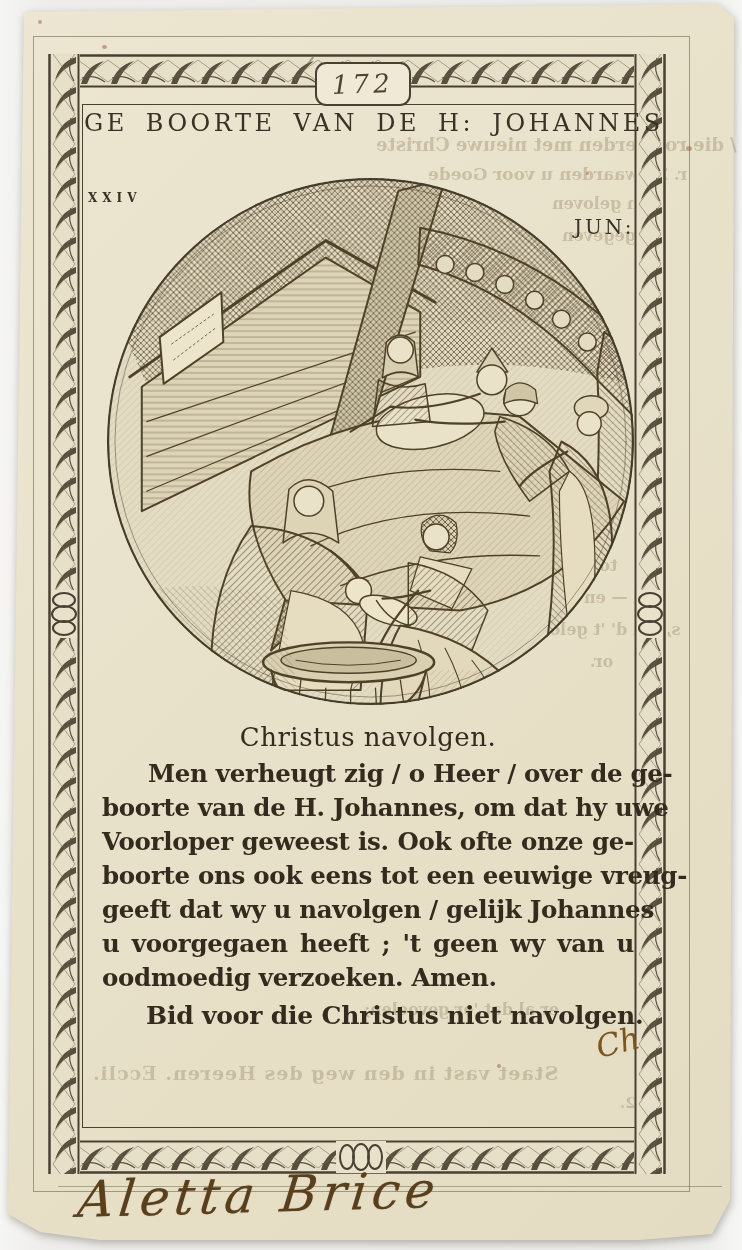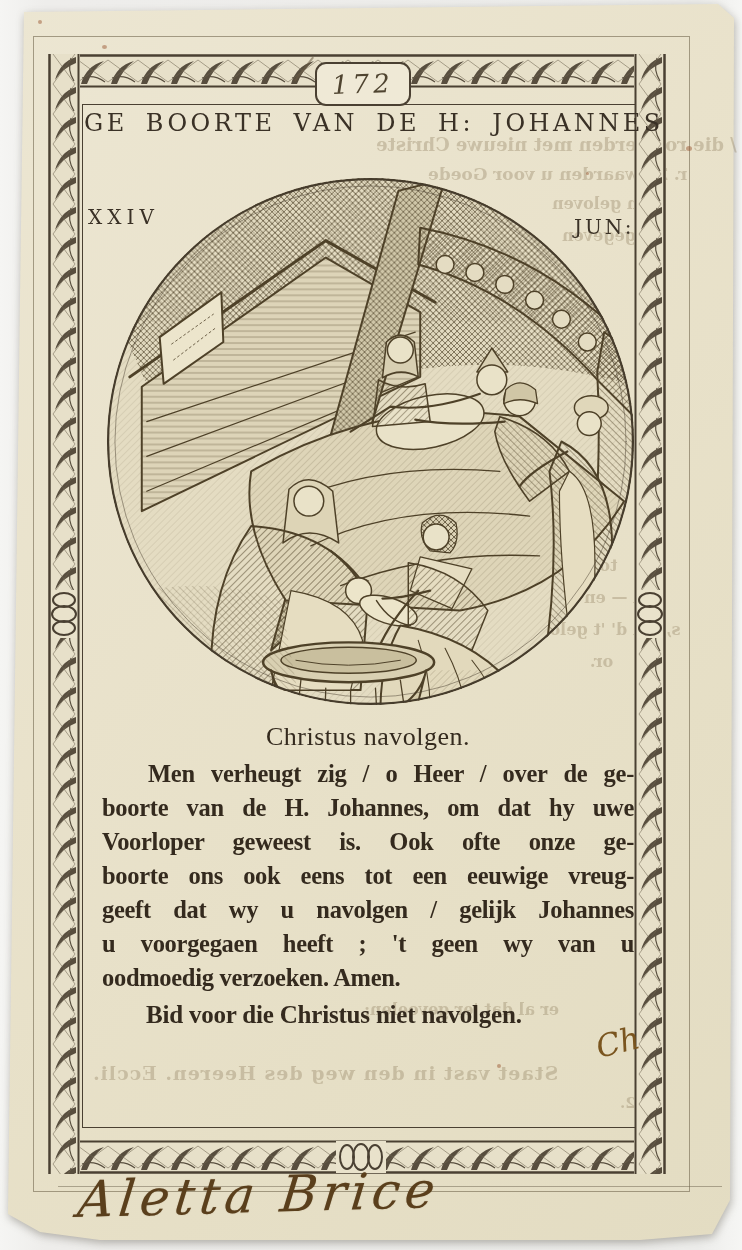--- a/index.html
+++ b/index.html
@@ -8,24 +8,24 @@
   .paper-wrap{position:absolute;inset:0;filter:drop-shadow(1px 3px 4px rgba(60,55,40,.35));}
   .paper{position:absolute;inset:0;
     background:linear-gradient(135deg,#ece6d2 0%,#e9e2cb 40%,#e6dfc6 70%,#e3dcc2 100%);
     clip-path:polygon(24px 12px,718px 4px,734px 18px,730px 1200px,712px 1234px,640px 1240px,100px 1240px,40px 1232px,8px 1214px,20px 300px);}
   .rule-outer{position:absolute;left:33px;top:36px;width:655px;height:1154px;border:1px solid #7b7058;opacity:.65;}
   .rule-inner{position:absolute;left:82px;top:104px;width:552px;height:1022px;border:1.6px solid #4a4032;}
   .band{position:absolute;line-height:0;}
   .cartouche{position:absolute;left:315px;top:62px;width:92px;height:40px;background:#efe9d6;border:2px solid #4a4032;border-radius:11px;display:flex;align-items:center;justify-content:center;}
   .pagenum{font-style:italic;font-size:26px;color:#4f4430;letter-spacing:4px;transform:rotate(-2deg);}
   .title{position:absolute;left:84px;top:109px;width:548px;text-align:center;font-size:24px;letter-spacing:3.5px;word-spacing:7px;color:#3a3126;white-space:nowrap;}
-  .roman-left{position:absolute;left:88px;top:205px;font-size:20px;letter-spacing:5px;color:#3a3126;}
+  .roman-left{position:absolute;left:88px;top:191px;font-size:12px;letter-spacing:5px;color:#3a3126;font-weight:bold;}
   .roman-right{position:absolute;left:574px;top:207px;font-size:20px;letter-spacing:3px;color:#3a3126;margin-top:8px;}
   .engraving{position:absolute;left:102px;top:173px;width:537px;height:537px;}
-  .textcol{position:absolute;left:102px;width:532px;color:#342a1e;font-family:Liberation Serif, serif;}
+  .textcol{position:absolute;left:102px;width:532px;color:#342a1e;}
   .heading{top:722px;text-align:center;font-size:26px;letter-spacing:.5px;}
   .bodytext{top:757px;font-weight:bold;font-size:24.5px;line-height:34px;}
   .bodyline{text-align:justify;text-align-last:justify;white-space:nowrap;letter-spacing:-.3px;}
   .bodyline.first{text-indent:46px;}
   .bodyline.last{text-align:center;text-align-last:left;}
   .closing{top:1001px;font-weight:bold;font-size:25px;text-indent:44px;letter-spacing:-.2px;white-space:nowrap;}
   .mark-ch{position:absolute;left:596px;top:1024px;font-style:italic;font-size:31px;color:#7a551f;transform:rotate(-14deg);}
   .st{position:absolute;white-space:nowrap;font-weight:bold;color:#8d7c5c;opacity:.34;transform:scaleX(-1);filter:blur(.6px);}
   .plate-line{position:absolute;left:58px;top:1186px;width:664px;height:0;border-top:1px solid #6d6350;opacity:.5;}
   .signature{position:absolute;left:78px;top:1166px;font-style:italic;font-size:50px;letter-spacing:5px;color:#5a3f1c;transform:rotate(-1.6deg) skewX(-8deg);text-shadow:0 0 1px #5a3f1c66;}

